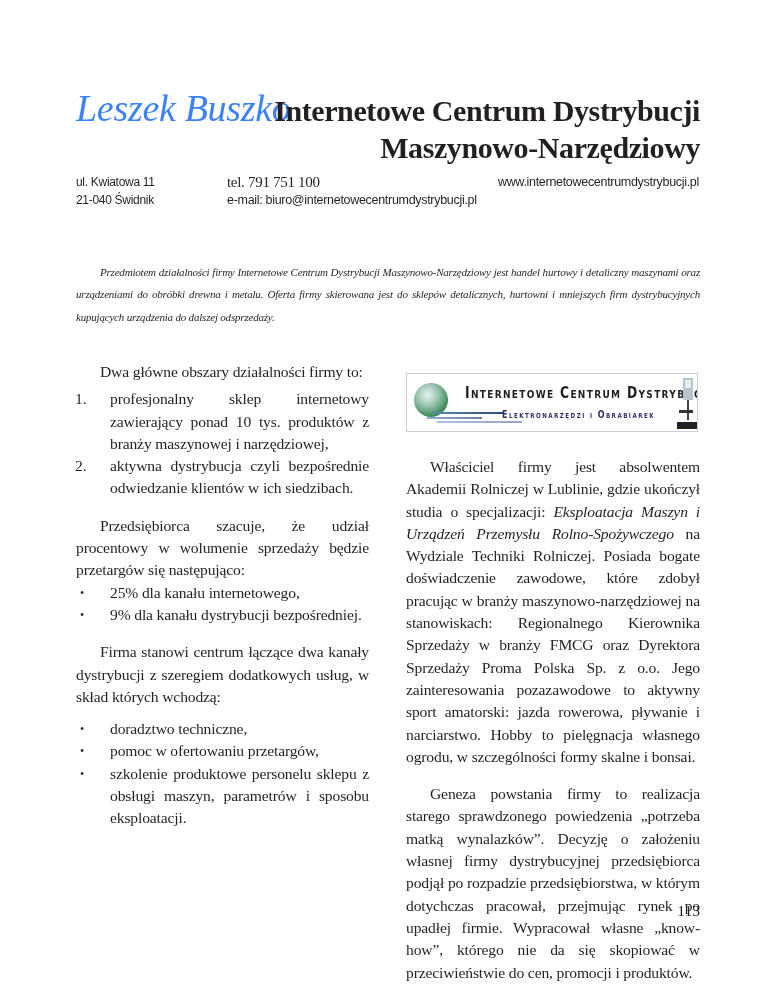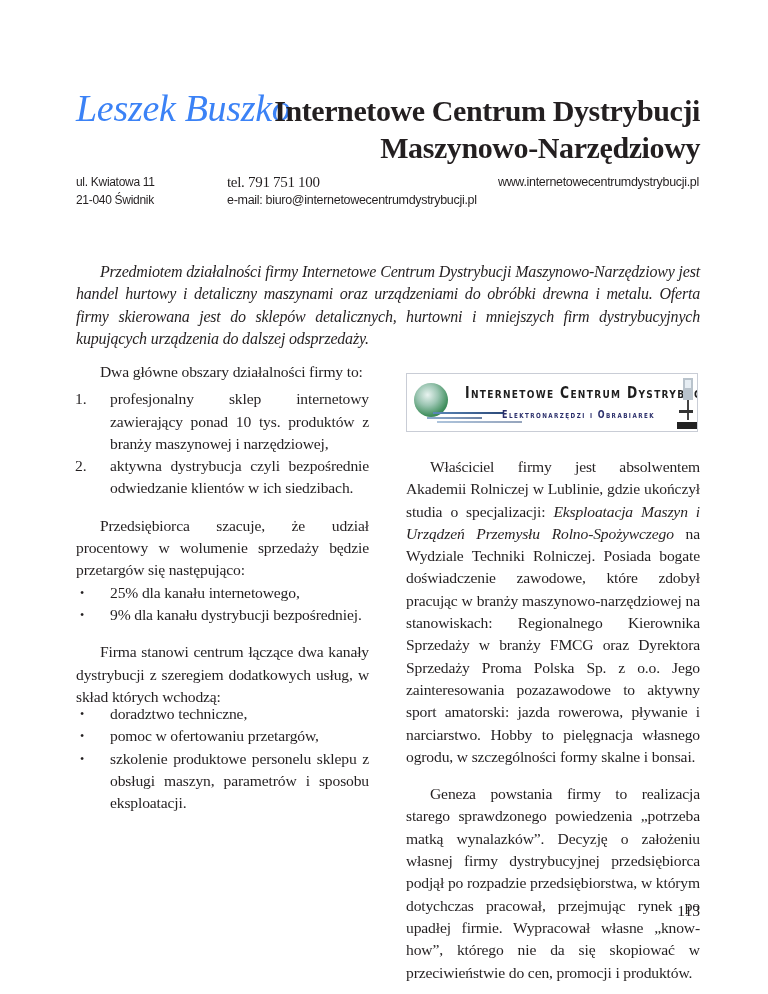--- a/index.html
+++ b/index.html
@@ -17,21 +17,21 @@
       right: 68px; top: 92px; text-align: right; font-size: 30px; font-weight: bold;
       line-height: 37px; letter-spacing: -0.4px; width: 480px;
     }
     .sans { font-family: "Liberation Sans", "DejaVu Sans", sans-serif; }
     .addr { left: 76px; top: 173px; font-size: 12px; line-height: 18px; letter-spacing: -0.3px; }
     .contact { left: 227px; top: 173px; font-size: 12.5px; line-height: 18px; letter-spacing: -0.3px; }
     .contact .tel { font-family: "Liberation Serif", serif; font-size: 15px; }
     .www { right: 69px; top: 175px; font-size: 12.5px; letter-spacing: -0.3px; }
 
     .intro {
-      left: 76px; top: 261px; width: 624px; font-style: italic; font-size: 16px;
+      left: 76px; top: 261px; width: 624px; font-style: italic; font-size: 11px;
       line-height: 22.3px; text-align: justify; text-indent: 24px; margin: 0;
       letter-spacing: -0.2px;
     }
     .col { position: absolute; font-size: 15.6px; line-height: 22.3px; letter-spacing: -0.15px; }
     .col p { margin: 0 0 15px 0; text-align: justify; text-indent: 24px; }
     .col-left { left: 76px; top: 361px; width: 293px; }
     .col-right { left: 406px; top: 456px; width: 294px; }
     .col ol, .col ul { margin: -15px 0 15px 0; padding: 0; list-style: none; }
     .col li { position: relative; padding-left: 34px; text-align: justify; }
     .col li .marker { position: absolute; left: 0; width: 30px; text-align: right; }
@@ -103,21 +103,21 @@
   <ul>
     <li>
       <span class="marker">•</span>
       <span>25% dla kanału internetowego,</span>
     </li>
     <li>
       <span class="marker">•</span>
       <span>9% dla kanału dystrybucji bezpośredniej.</span>
     </li>
   </ul>
-  <p style="margin-bottom:10px">Firma stanowi centrum łączące dwa kanały dystrybucji z szeregiem dodatkowych usług, w skład których wchodzą:</p>
+  <p style="margin-bottom:25px">Firma stanowi centrum łączące dwa kanały dystrybucji z szeregiem dodatkowych usług, w skład których wchodzą:</p>
   <ul>
     <li>
       <span class="marker">•</span>
       <span>doradztwo techniczne,</span>
     </li>
     <li>
       <span class="marker">•</span>
       <span>pomoc w ofertowaniu przetargów,</span>
     </li>
     <li>

